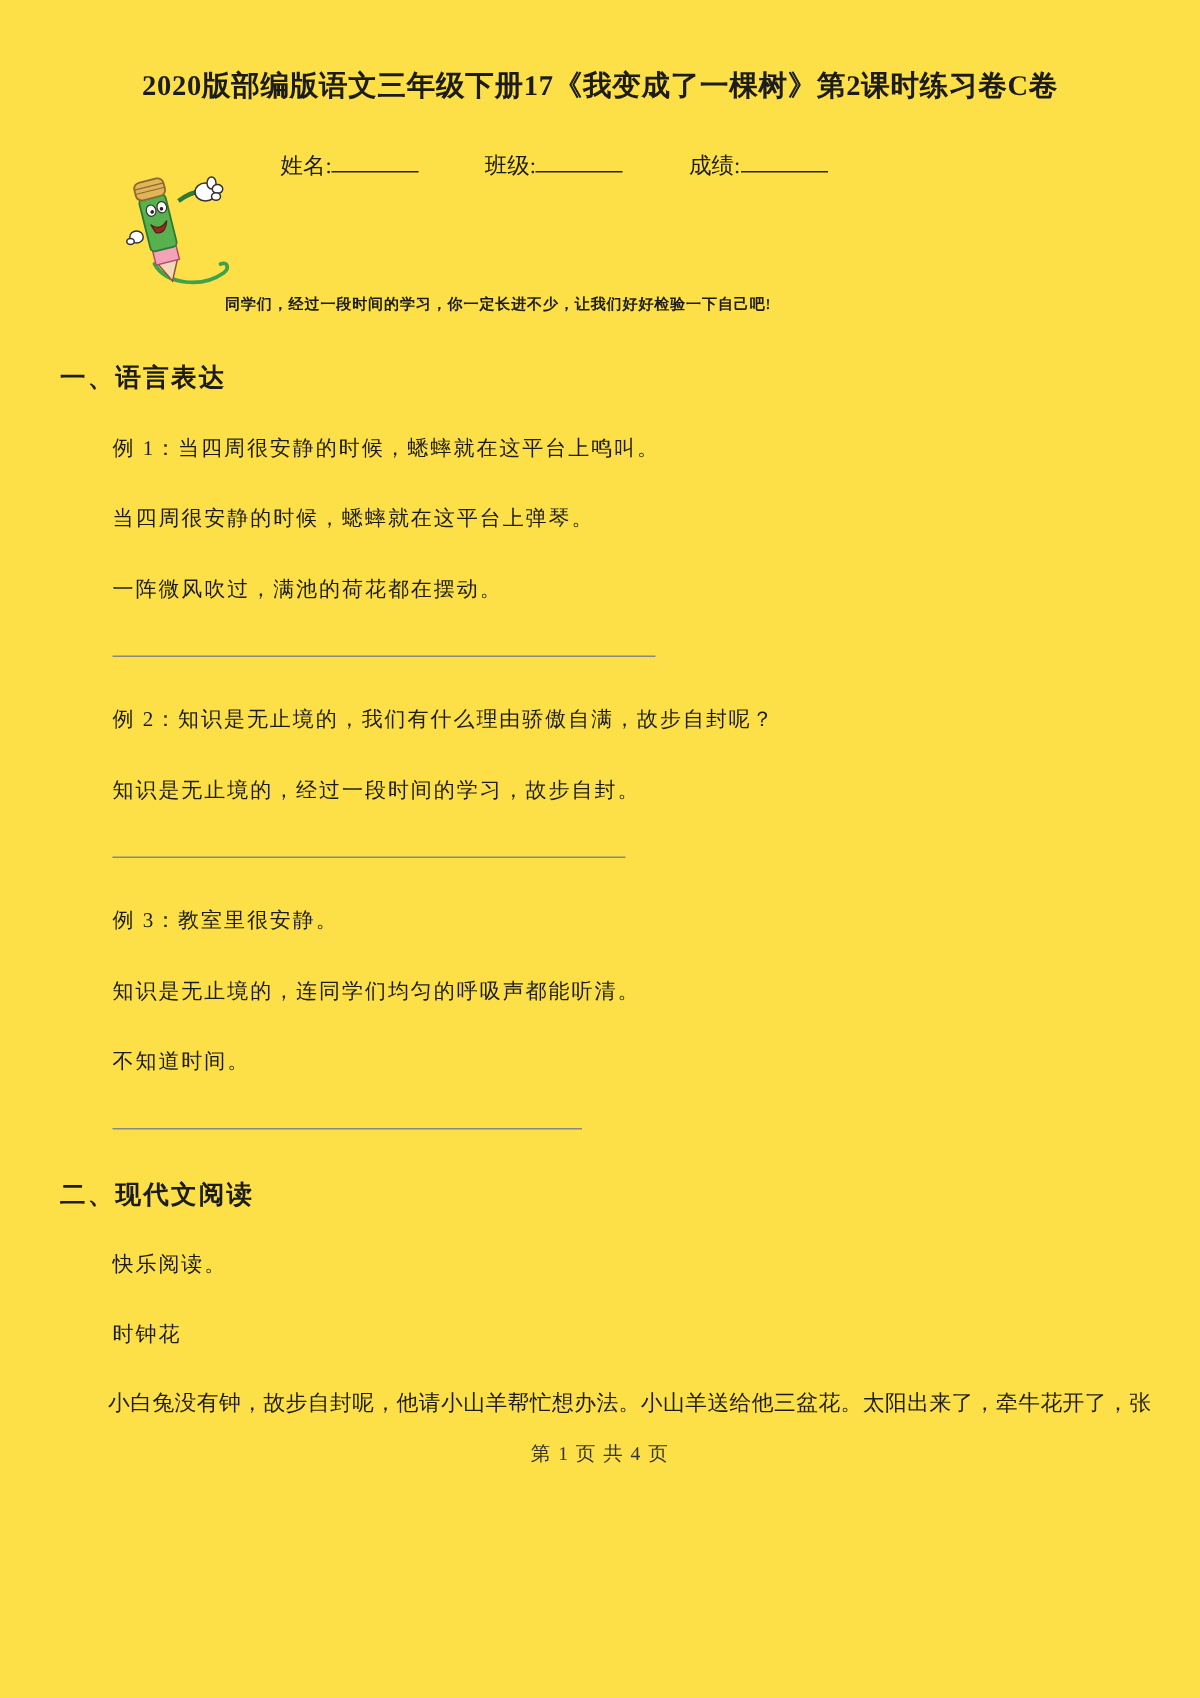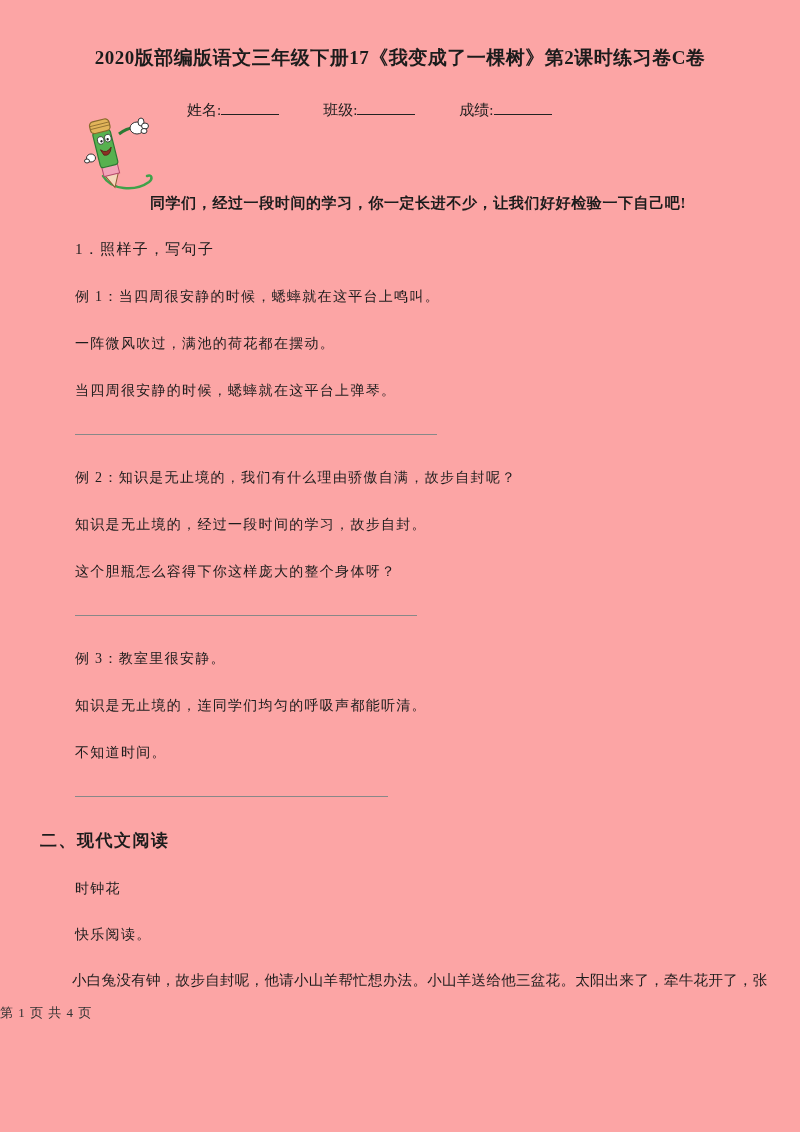--- a/index.html
+++ b/index.html
@@ -4,21 +4,21 @@
 <style>
   html, body {
     margin: 0;
     padding: 0;
     background: #ffffff;
   }
   .page {
     position: relative;
     width: 800px;
     height: 1132px;
-    background: #fca5a5;
+    background: #fde047;
     overflow: hidden;
     font-family: "Liberation Serif", "DejaVu Serif", serif;
     color: #1c1c1c;
   }
   .doc-title {
     padding-top: 46px;
     text-align: center;
     font-size: 19px;
     font-weight: bold;
     letter-spacing: 0.5px;
@@ -43,21 +43,21 @@
   .mascot {
     position: absolute;
     left: 73px;
     top: 116px;
     width: 90px;
     height: 80px;
   }
   .greeting {
     margin-top: 73px;
     margin-left: 150px;
-    font-size: 15px;
+    font-size: 10px;
     font-weight: bold;
     letter-spacing: 0.6px;
     line-height: 20px;
   }
   .section-heading {
     margin-top: 27px;
     margin-left: 40px;
     font-size: 17px;
     font-weight: bold;
     letter-spacing: 1.5px;
@@ -91,20 +91,21 @@
   .passage-para {
     margin-left: 72px;
     margin-top: 27px;
     font-size: 14.5px;
     letter-spacing: 0.3px;
     line-height: 19px;
     white-space: nowrap;
   }
   .page-footer {
     margin-top: 14px;
+    text-align: center;
     font-size: 13px;
     letter-spacing: 1px;
     color: #333;
   }
 </style>
 </head>
 <body>
 
 <div class="page">
 
@@ -156,40 +157,39 @@
 
       <g stroke="#333" stroke-width="1" fill="#ffffff">
         <ellipse cx="18" cy="42" rx="4.5" ry="4"></ellipse>
         <ellipse cx="14" cy="45" rx="2.5" ry="2"></ellipse>
       </g>
     </svg>
   </div>
 
   <div class="greeting">同学们，经过一段时间的学习，你一定长进不少，让我们好好检验一下自己吧!</div>
 
+  <div class="section-heading">一、语言表达</div>
 
-  <div class="q-line">1．照样子，写句子</div>
 
   <div class="body-line">例 1：当四周很安静的时候，蟋蟀就在这平台上鸣叫。</div>
+  <div class="body-line">当四周很安静的时候，蟋蟀就在这平台上弹琴。</div>
   <div class="body-line">一阵微风吹过，满池的荷花都在摆动。</div>
-  <div class="body-line">当四周很安静的时候，蟋蟀就在这平台上弹琴。</div>
   <div class="answer-line w1"></div>
 
   <div class="body-line" style="margin-top:0">例 2：知识是无止境的，我们有什么理由骄傲自满，故步自封呢？</div>
   <div class="body-line">知识是无止境的，经过一段时间的学习，故步自封。</div>
-  <div class="body-line">这个胆瓶怎么容得下你这样庞大的整个身体呀？</div>
   <div class="answer-line w2"></div>
 
   <div class="body-line" style="margin-top:16px">例 3：教室里很安静。</div>
   <div class="body-line">知识是无止境的，连同学们均匀的呼吸声都能听清。</div>
   <div class="body-line">不知道时间。</div>
   <div class="answer-line w3"></div>
 
   <div class="section-heading sec2-heading">二、现代文阅读</div>
 
+  <div class="body-line" style="margin-top:27px">快乐阅读。</div>
   <div class="body-line">时钟花</div>
-  <div class="body-line" style="margin-top:27px">快乐阅读。</div>
 
   <div class="passage-para">小白兔没有钟，故步自封呢，他请小山羊帮忙想办法。小山羊送给他三盆花。太阳出来了，牵牛花开了，张</div>
 
   <div class="page-footer">第 1 页 共 4 页</div>
 
 </div>
 
 </body></html>

